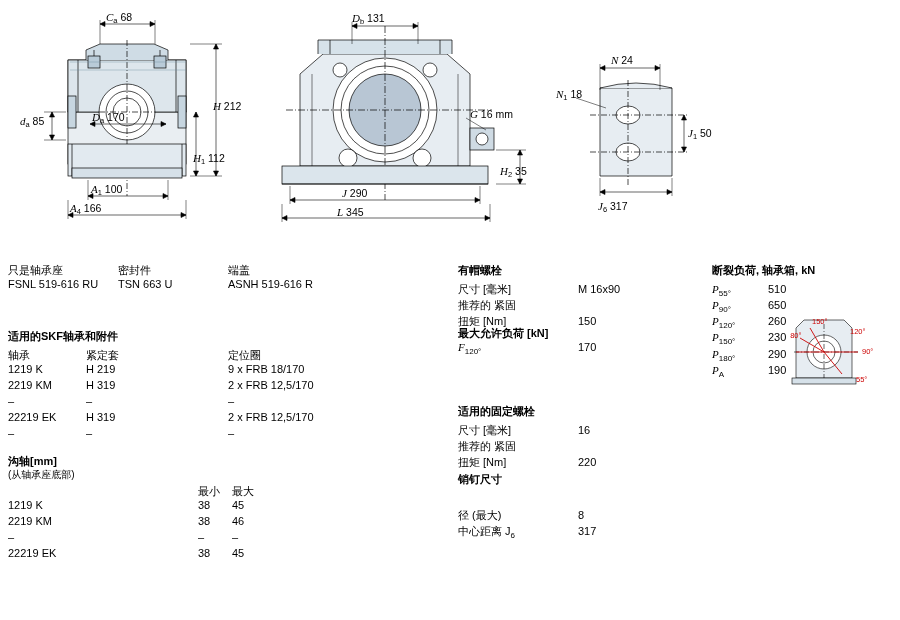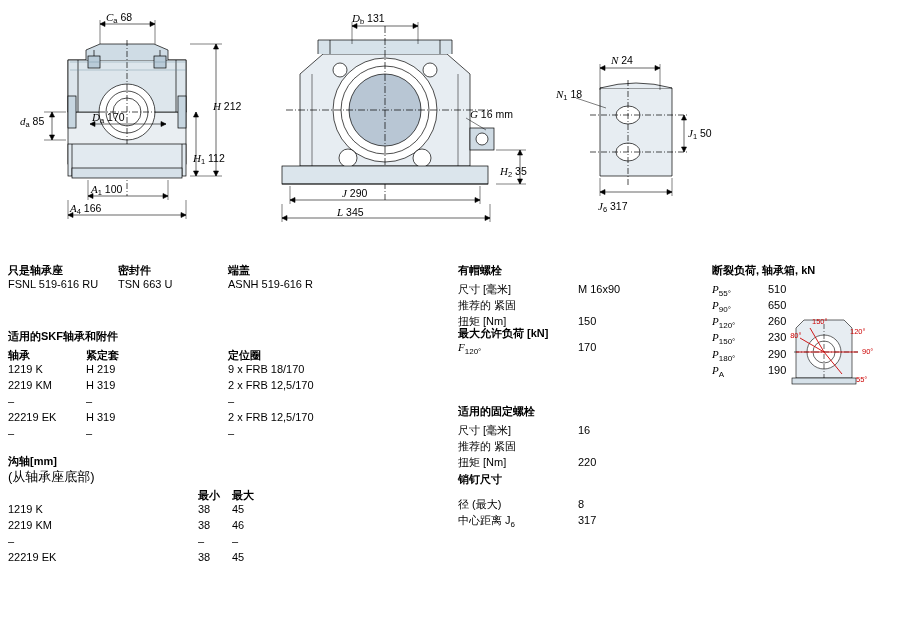--- a/index.html
+++ b/index.html
@@ -17,22 +17,22 @@
   svg{display:block;}
   .lbl{font-family:"Liberation Sans", sans-serif;font-size:10.5px;fill:#000;}
   .lbl-it{font-family:"Liberation Serif", serif;font-style:italic;font-size:11px;fill:#000;}
 
   
   .sect{position:absolute;font-size:11px;line-height:1.25;}
   .bold{font-weight:bold;}
   .tbl{border-collapse:collapse;font-size:11px;}
   .tbl td{padding:0 0 0 0;vertical-align:top;white-space:nowrap;}
   .row-h{height:16px;}
-  .hdr{font-weight:bold;margin-left:36px;}
-  .sub{font-size:13px;}
+  .hdr{font-weight:normal;margin-left:36px;}
+  .sub{font-size:10px;}
   sub{font-size:8px;}
   .it{font-family:"Liberation Serif",serif;font-style:italic;}
 </style>
 </head>
 <body>
 
 <div class="canvas">
 
   <svg class="abs" style="left:0;top:0;" width="900" height="250">
     <g stroke="#000" fill="none" stroke-width="0.7">
@@ -348,21 +348,21 @@
           </tr>
       <tr class="row-h">
             <td>扭矩 [Nm]</td>
             <td>220</td>
           </tr>
     </tbody>
       </table>
   </div>
 
   <div class="sect" style="left:458px;top:473px;width:250px;">
-    <div class="bold" style="margin-bottom:11px;">销钉尺寸</div>
+    <div class="bold" style="margin-bottom:22px;">销钉尺寸</div>
     <table class="tbl">
       <tbody>
           <tr class="row-h">
             <td style="width:120px">径 (最大)</td>
             <td>8</td>
           </tr>
       <tr class="row-h">
             <td><span>中心距离 J</span><sub>6</sub></td>
             <td>317</td>
           </tr>

